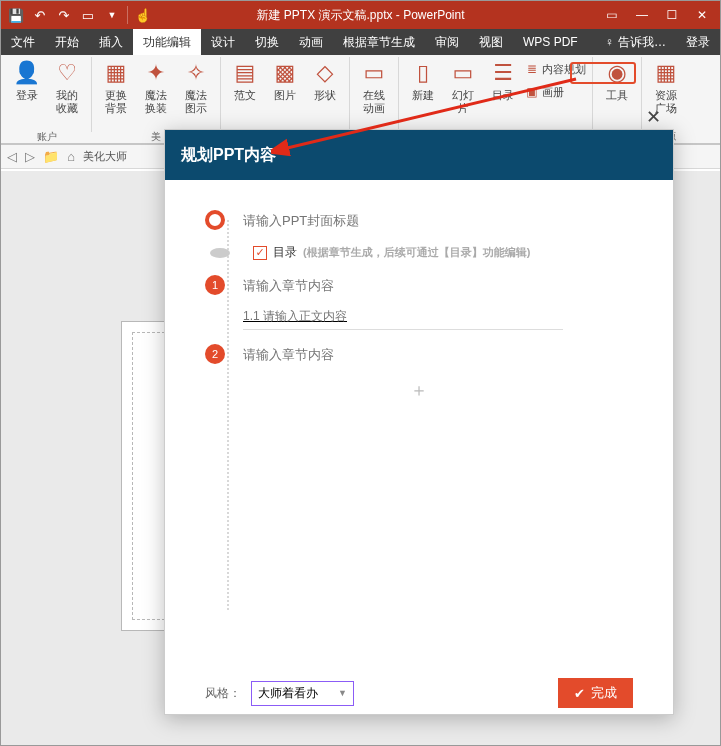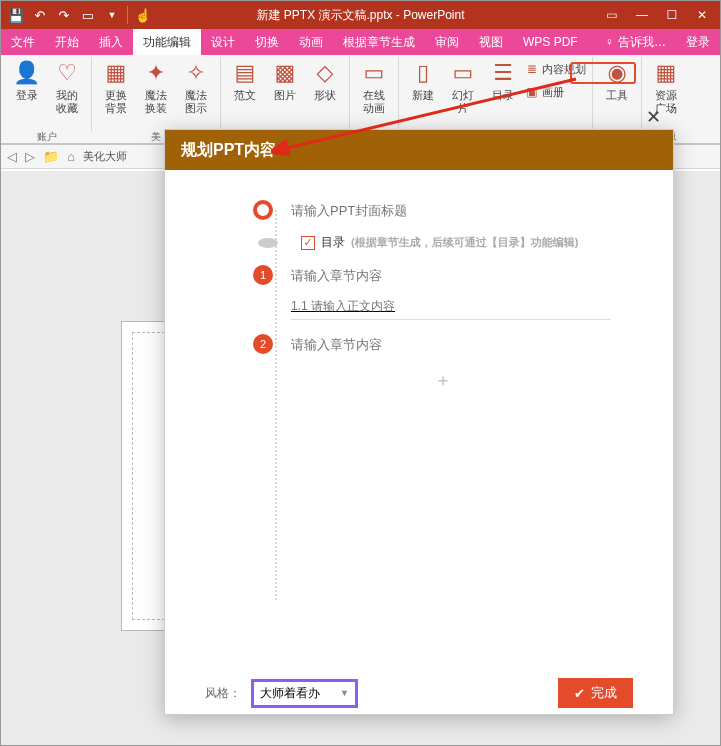--- a/index.html
+++ b/index.html
@@ -8,21 +8,21 @@
 
 .titlebar{height:28px;background:#b4331f;display:flex;align-items:center;color:#fff;font-size:12px;position:relative;}
 .qat{display:flex;align-items:center;gap:6px;padding:0 6px;}
 .qat-icon{width:18px;height:18px;display:flex;align-items:center;justify-content:center;color:#fff;font-size:13px;}
 .qat-sep{width:1px;height:18px;background:rgba(255,255,255,0.3);}
 .title-center{position:absolute;left:0;right:0;text-align:center;pointer-events:none;}
 .win-btns{margin-left:auto;display:flex;gap:14px;padding:0 10px;}
 .win-btn{width:16px;text-align:center;}
 
 
-.menubar{height:26px;background:#ec4899;display:flex;align-items:center;color:#fff;font-size:12px;}
+.menubar{height:26px;background:#404040;display:flex;align-items:center;color:#fff;font-size:12px;}
 .menu-item{padding:0 10px;height:26px;display:flex;align-items:center;cursor:pointer;white-space:nowrap;}
 .menu-item.active{background:#fff;color:#333;}
 .menu-right{margin-left:auto;display:flex;align-items:center;}
 .tell{display:flex;align-items:center;gap:4px;}
 
 
 .ribbon{height:90px;background:#f5f5f5;border-bottom:2px solid #c6c6c6;display:flex;padding:2px 4px 0 4px;position:relative;}
 .rgrp{display:flex;flex-direction:column;align-items:center;padding:0 2px;height:86px;}
 .rgrp-body{display:flex;flex:1;align-items:flex-start;}
 .rgrp-label{font-size:10px;color:#666;height:14px;display:flex;align-items:center;justify-content:center;width:100%;border-top:1px solid transparent;}
@@ -38,40 +38,40 @@
 .subbar{height:24px;background:#f5f5f5;border-bottom:1px solid #d8d8d8;display:flex;align-items:center;font-size:11px;color:#555;padding:0 6px;gap:8px;}
 .sb-ico{font-size:13px;color:#777;}
 
 
 .canvas{position:absolute;top:170px;left:0;right:0;bottom:0;background:#eaeaea;overflow:hidden;}
 .slide{position:absolute;left:120px;top:150px;width:480px;height:310px;background:#fff;border:1px solid #b8b8b8;}
 .slide-inner{position:absolute;inset:10px;border:1px dashed #b8b8b8;}
 
 
 .panel{position:absolute;left:163px;top:128px;width:510px;height:586px;background:#fff;box-shadow:0 4px 20px rgba(0,0,0,0.25);border:1px solid #ccc;z-index:10;}
-.panel-header{height:40px;background:#a16207;color:#fff;display:flex;align-items:center;padding:0 16px;font-size:16px;font-weight:bold;}
+.panel-header{height:50px;background:#0c4a6e;color:#fff;display:flex;align-items:center;padding:0 16px;font-size:16px;font-weight:bold;}
 .panel-close{position:absolute;right:8px;top:-28px;font-size:18px;color:#444;cursor:pointer;padding:4px;}
-.panel-body{padding:30px 40px 10px 40px;height:490px;position:relative;margin-left:48px;}
+.panel-body{padding:30px 40px 10px 40px;height:490px;position:relative;}
 .timeline{position:absolute;left:62px;top:40px;bottom:60px;width:0;border-left:2px dotted #d8d8d8;}
 .prow{display:flex;align-items:center;margin-bottom:14px;position:relative;}
 .pbullet{width:20px;height:20px;border-radius:50%;display:flex;align-items:center;justify-content:center;font-size:11px;color:#fff;flex:0 0 20px;position:relative;z-index:2;}
 .pb-main{background:#fff;border:4px solid #e34b2b;}
 .pb-small{width:10px;height:10px;background:#ccc;border:none;margin:0 5px;}
 .pb-num{background:#e34b2b;}
 .pinput{margin-left:18px;font-size:13px;color:#bbb;border:none;outline:none;width:340px;}
 .prow.indent{padding-left:0;text-decoration:underline;}
 .prow.indent .pinput{margin-left:38px;font-size:12px;border-bottom:1px solid #ddd;padding-bottom:6px;width:320px;}
 .chk-row{margin-left:18px;display:flex;align-items:center;gap:6px;font-size:12px;color:#666;}
 .chk{width:14px;height:14px;border:1px solid #e34b2b;display:inline-flex;align-items:center;justify-content:center;color:#e34b2b;font-size:11px;}
 .mulu-lbl{color:#333;}
 .mulu-note{color:#aaa;font-size:11px;font-weight:bold;}
 .add-btn{text-align:center;color:#bbb;font-size:18px;margin-top:10px;cursor:pointer;}
 .panel-foot{position:absolute;left:0;right:0;bottom:6px;padding:0 40px;display:flex;align-items:center;gap:10px;}
 .style-lbl{font-size:12px;color:#666;}
-.style-sel{font-size:12px;border:3px solid #8b5cf6;padding:3px 6px;background:#fff;display:flex;align-items:center;gap:20px;cursor:pointer;}
+.style-sel{font-size:12px;border:1px solid #8b5cf6;padding:3px 6px;background:#fff;display:flex;align-items:center;gap:20px;cursor:pointer;}
 .done-btn{margin-left:auto;background:#e34b2b;color:#fff;font-size:13px;padding:6px 16px;display:flex;align-items:center;gap:6px;cursor:pointer;}
 
 
 .arrow-svg{position:absolute;left:270px;top:70px;z-index:20;pointer-events:none;}
 
 .merge-label{position:absolute;right:12px;top:174px;font-size:11px;color:#777;}
 </style>
 </head>
 <body>
 

